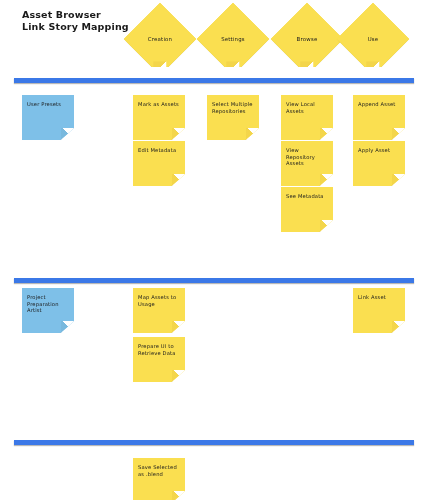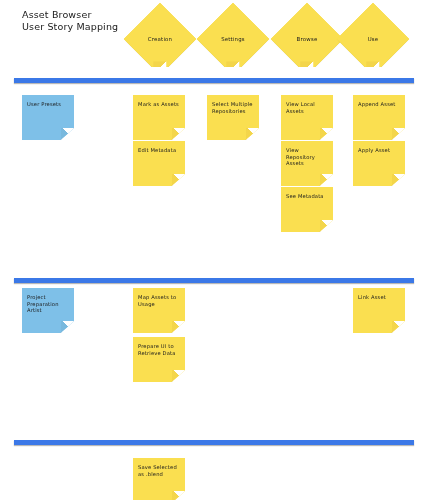--- a/index.html
+++ b/index.html
@@ -15,21 +15,21 @@
     font-family: "DejaVu Sans", "Liberation Sans", sans-serif;
     -webkit-font-smoothing: antialiased;
   }
 
   
   #title-block {
     position: absolute;
     left: 22px;
     top: 9px;
     font-size: 9.5px;
-    font-weight: normal;
+    font-weight: bold;
     line-height: 12px;
     color: #1a1a1a;
     letter-spacing: 0.15px;
     white-space: nowrap;
   }
 
   
   .lane-divider {
     position: absolute;
     left: 14px;
@@ -115,21 +115,21 @@
     position: relative;
     z-index: 2;
     display: block;
   }
 </style>
 </head>
 <body>
 
 <div id="title-block">
   <div>Asset Browser</div>
-  <div>User Story Mapping</div>
+  <div>Link Story Mapping</div>
 </div>
 
 <div id="lanes-root">
     <div class="lane-divider" style="top: 78px;"></div>
     <div class="lane-divider" style="top: 278px;"></div>
     <div class="lane-divider" style="top: 440px;"></div>
   </div>
 
 <div id="activities-root">
     <div class="diamond-wrap" style="left: 134px; top: 13px;">

